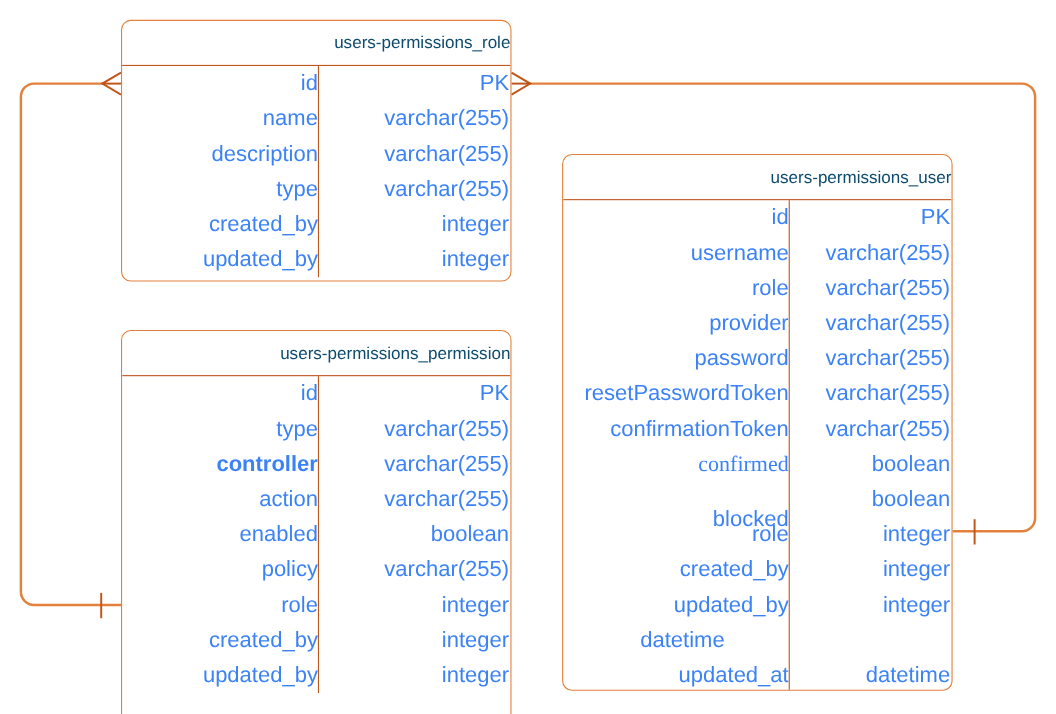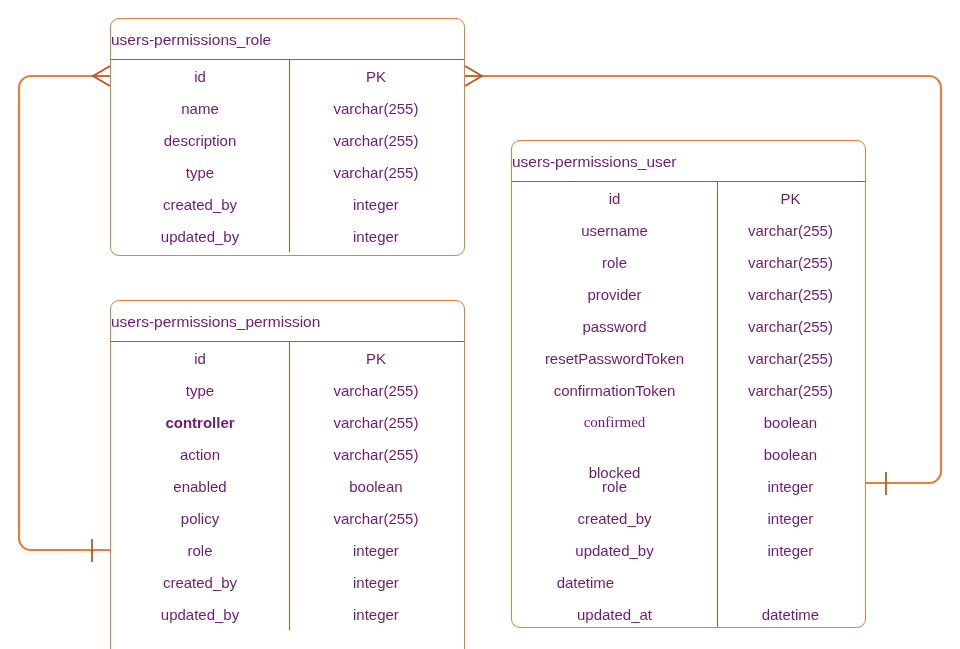--- a/index.html
+++ b/index.html
@@ -30,45 +30,45 @@
     box-sizing: border-box;
     border: 1.6px solid #E2803C;
     border-radius: 9px;
     background: #ffffff;
     overflow: hidden;
   }
   .entity-title {
     box-sizing: border-box;
     height: 41px;
     line-height: 41px;
-    text-align: left;
+    text-align: right;
     font-size: 15.5px;
-    color: #701a75;
+    color: #0c4a6e;
     border-bottom: 1.6px solid #C1561A;
     white-space: nowrap;
   }
   .entity-body {
     position: relative;
   }
   .col-divider {
     position: absolute;
     top: 0;
     bottom: 0;
     width: 0;
     border-left: 1.6px solid #C1561A;
   }
   .field-row {
     display: flex;
     height: 32px;
     align-items: center;
   }
   .field-name, .field-type {
-    font-size: 15px;
-    color: #701a75;
-    text-align: center;
+    font-size: 20px;
+    color: #3b82f6;
+    text-align: right;
     white-space: nowrap;
     overflow: hidden;
   }
 </style>
 </head>
 <body>
 
 <div id="canvas">
 
   <svg class="connectors" viewBox="0 0 960 649" xmlns="http://www.w3.org/2000/svg">

